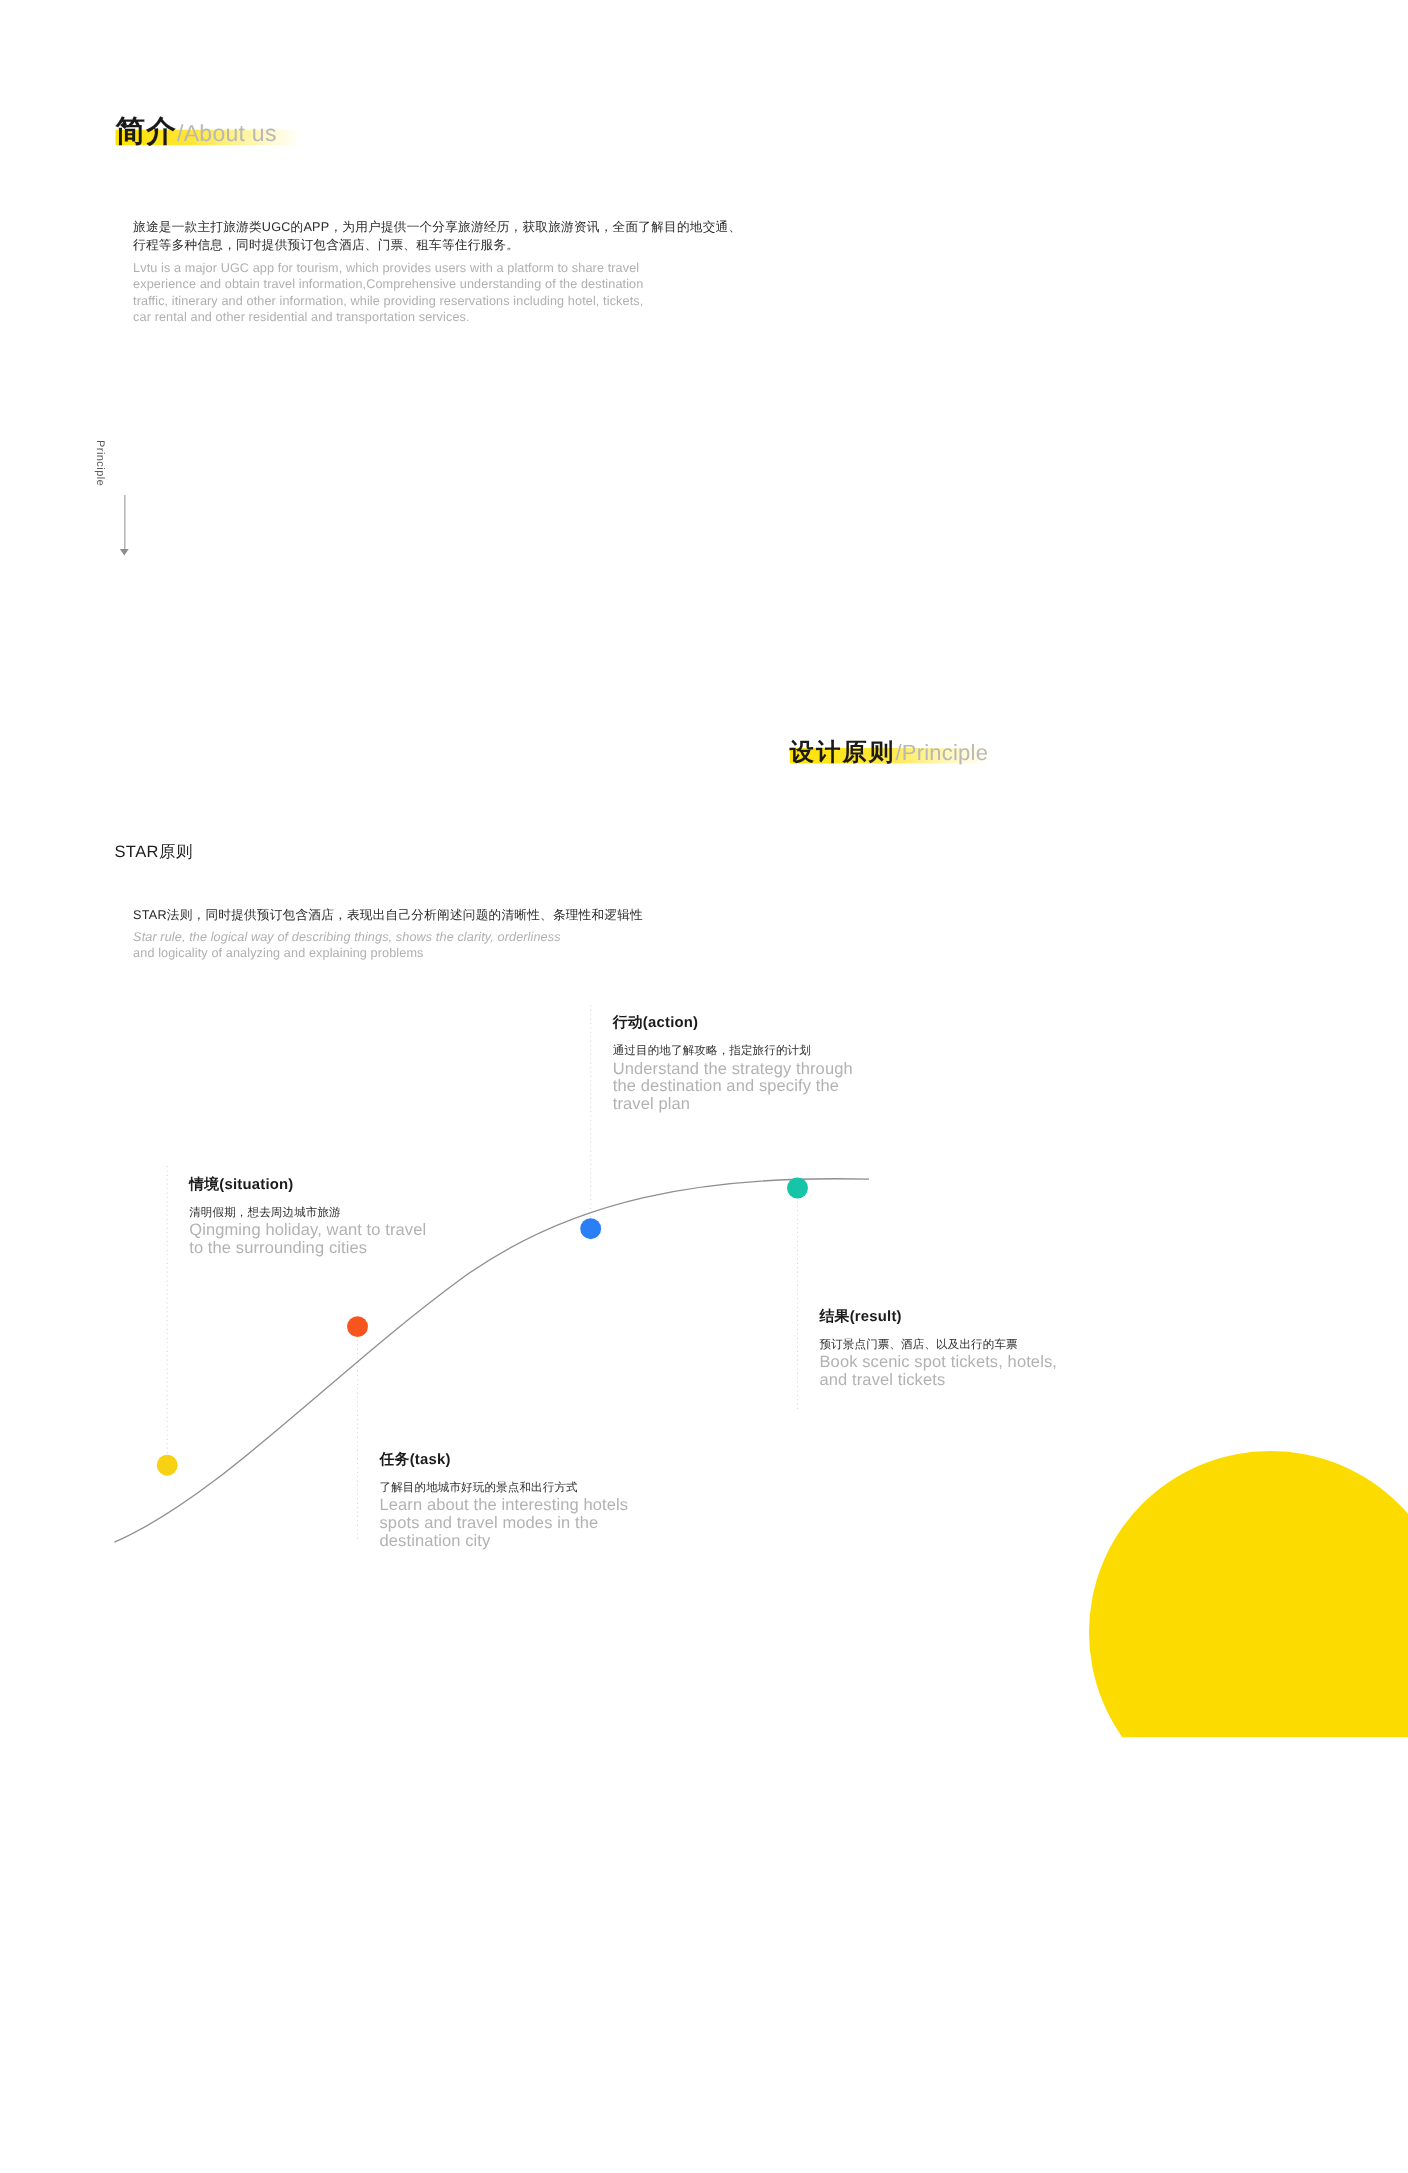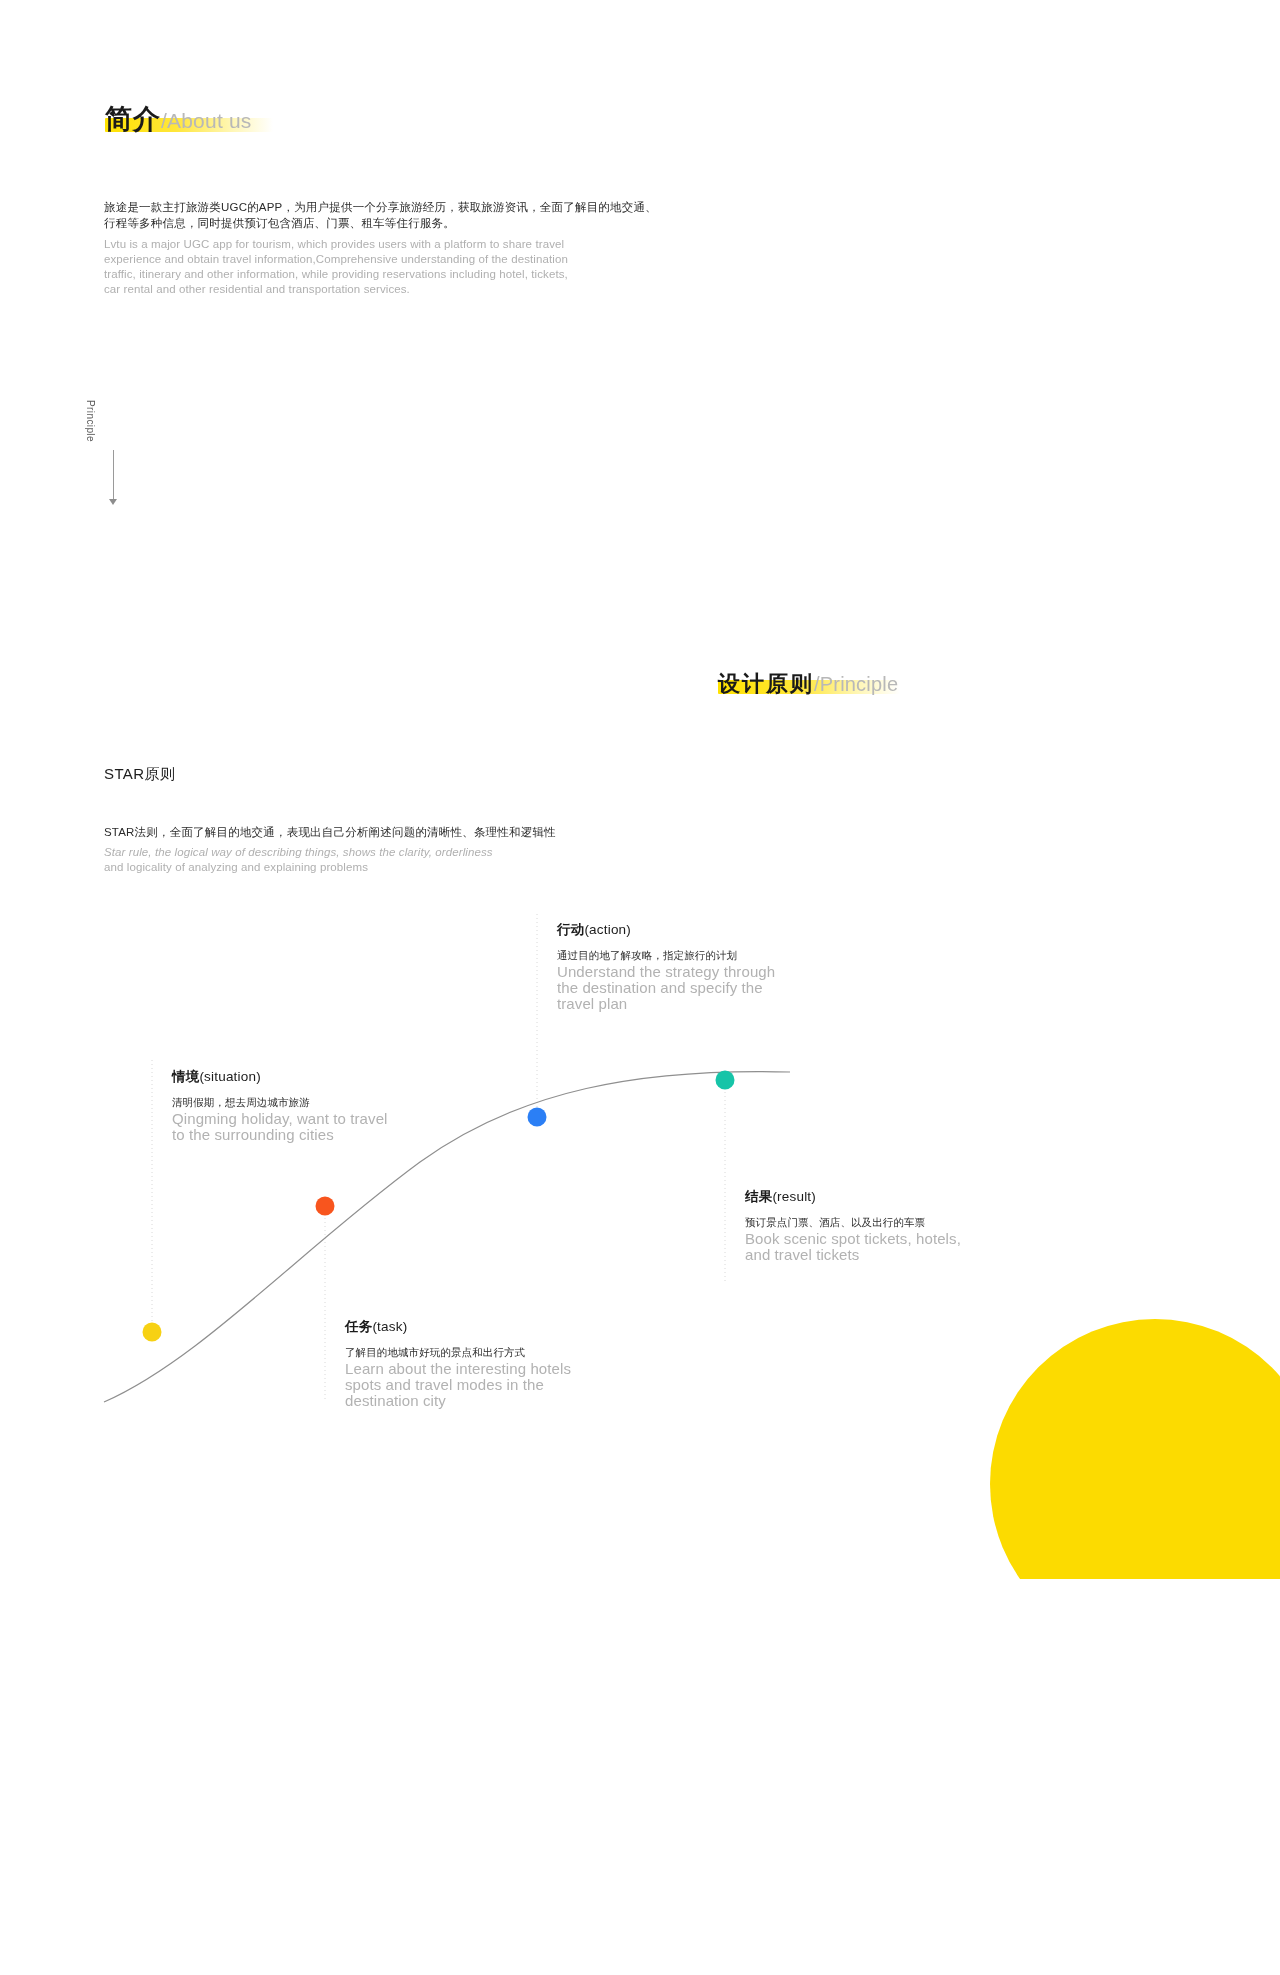--- a/index.html
+++ b/index.html
@@ -56,21 +56,21 @@
   
   #about-head { left: 105px; top: 106px; }
   #about-head .hl-bar { width: 168px; background: linear-gradient(to right,#ffe200 0%, #ffe63a 42%, rgba(255,235,80,.45) 74%, rgba(255,240,120,0) 100%); }
 
   #principle-head { left: 718px; top: 673px; }
   #principle-head .hl-bar { width: 182px; background: linear-gradient(to right,#ffe200 0%, #ffe63a 45%, rgba(255,235,80,.4) 78%, rgba(255,240,120,0) 100%); }
   #principle-head .cn { font-size: 22px; letter-spacing: 2px; }
   #principle-head .en { font-size: 20px; }
 
   
-  .para { position: absolute; }
+  .para { position: absolute; margin-left: 17px; }
   .para .cn-line {
     font-size: 11.5px;
     color: #2b2b2b;
     line-height: 16px;
     letter-spacing: .2px;
     white-space: nowrap;
   }
   .para .en-line {
     font-size: 11.5px;
     color: #b0b0b0;
@@ -132,21 +132,21 @@
 
   .node-label { position: absolute; width: 230px; }
   .node-label .nl-title {
     font-size: 13.5px;
     color: #1b1b1b;
     letter-spacing: .2px;
     margin-bottom: 9px;
     white-space: nowrap;
   }
   .node-label .nl-title b { font-weight: 700; }
-  .node-label .nl-title span { font-weight: 400; }
+  .node-label .nl-title span { font-weight: 700; }
   .node-label .nl-cn {
     font-size: 10.5px;
     color: #2e2e2e;
     line-height: 15px;
     letter-spacing: .1px;
   }
   .node-label .nl-en {
     font-size: 15px;
     color: #b2b2b2;
     line-height: 15px;
@@ -195,21 +195,21 @@
   <div class="sec-head" id="principle-head">
     <span class="hl-wrap">
       <span class="hl-bar"></span>
       <span class="cn">设计原则</span><span class="en">/Principle</span>
     </span>
   </div>
 
   <div id="star-title">STAR原则</div>
 
   <div class="para" id="star-para">
-    <div class="cn-line">STAR法则，全面了解目的地交通，表现出自己分析阐述问题的清晰性、条理性和逻辑性</div>
+    <div class="cn-line">STAR法则，同时提供预订包含酒店，表现出自己分析阐述问题的清晰性、条理性和逻辑性</div>
     <div class="en-line" style="margin-top:5px;font-style:italic;">Star rule, the logical way of describing things, shows the clarity, orderliness</div>
     <div class="en-line">and logicality of analyzing and explaining problems</div>
   </div>
 
   <div id="star-chart">
     <svg width="1280" height="530">
 
       <line x1="152" y1="170" x2="152" y2="442" stroke="#d8d8d8" stroke-width="1" stroke-dasharray="1,3"></line>
       <line x1="325" y1="316" x2="325" y2="512" stroke="#d8d8d8" stroke-width="1" stroke-dasharray="1,3"></line>
       <line x1="537" y1="24" x2="537" y2="227" stroke="#d8d8d8" stroke-width="1" stroke-dasharray="1,3"></line>

